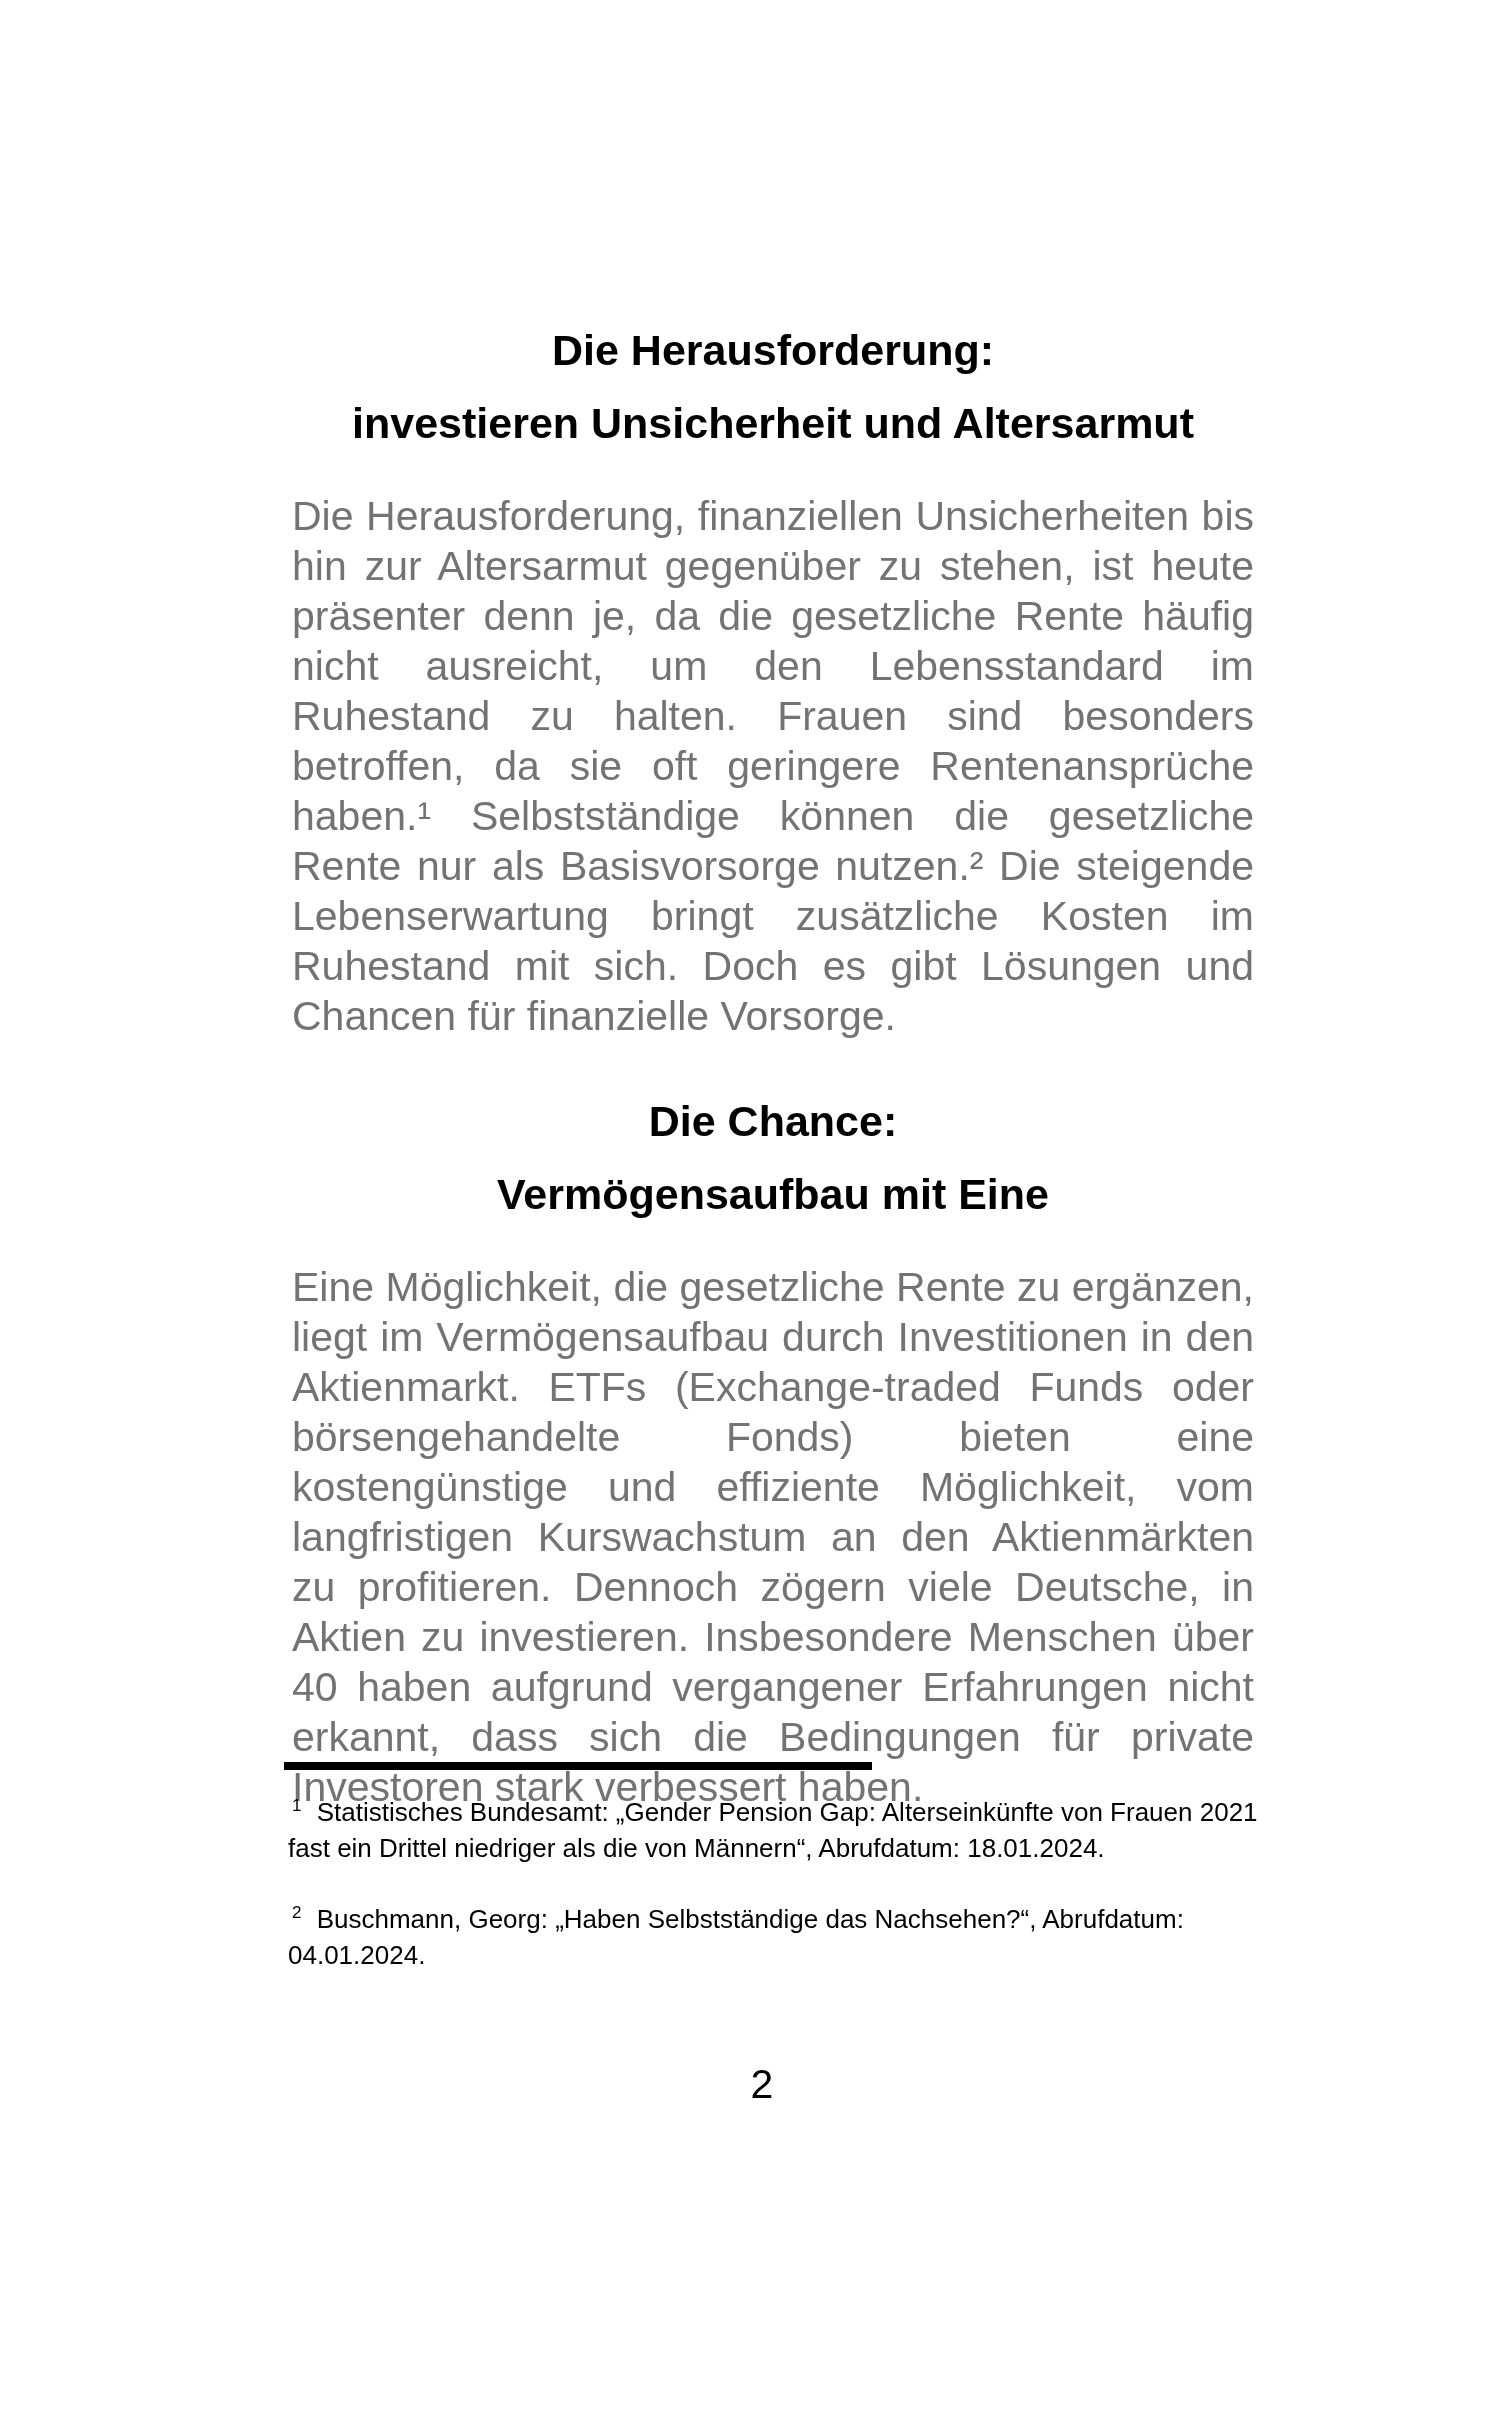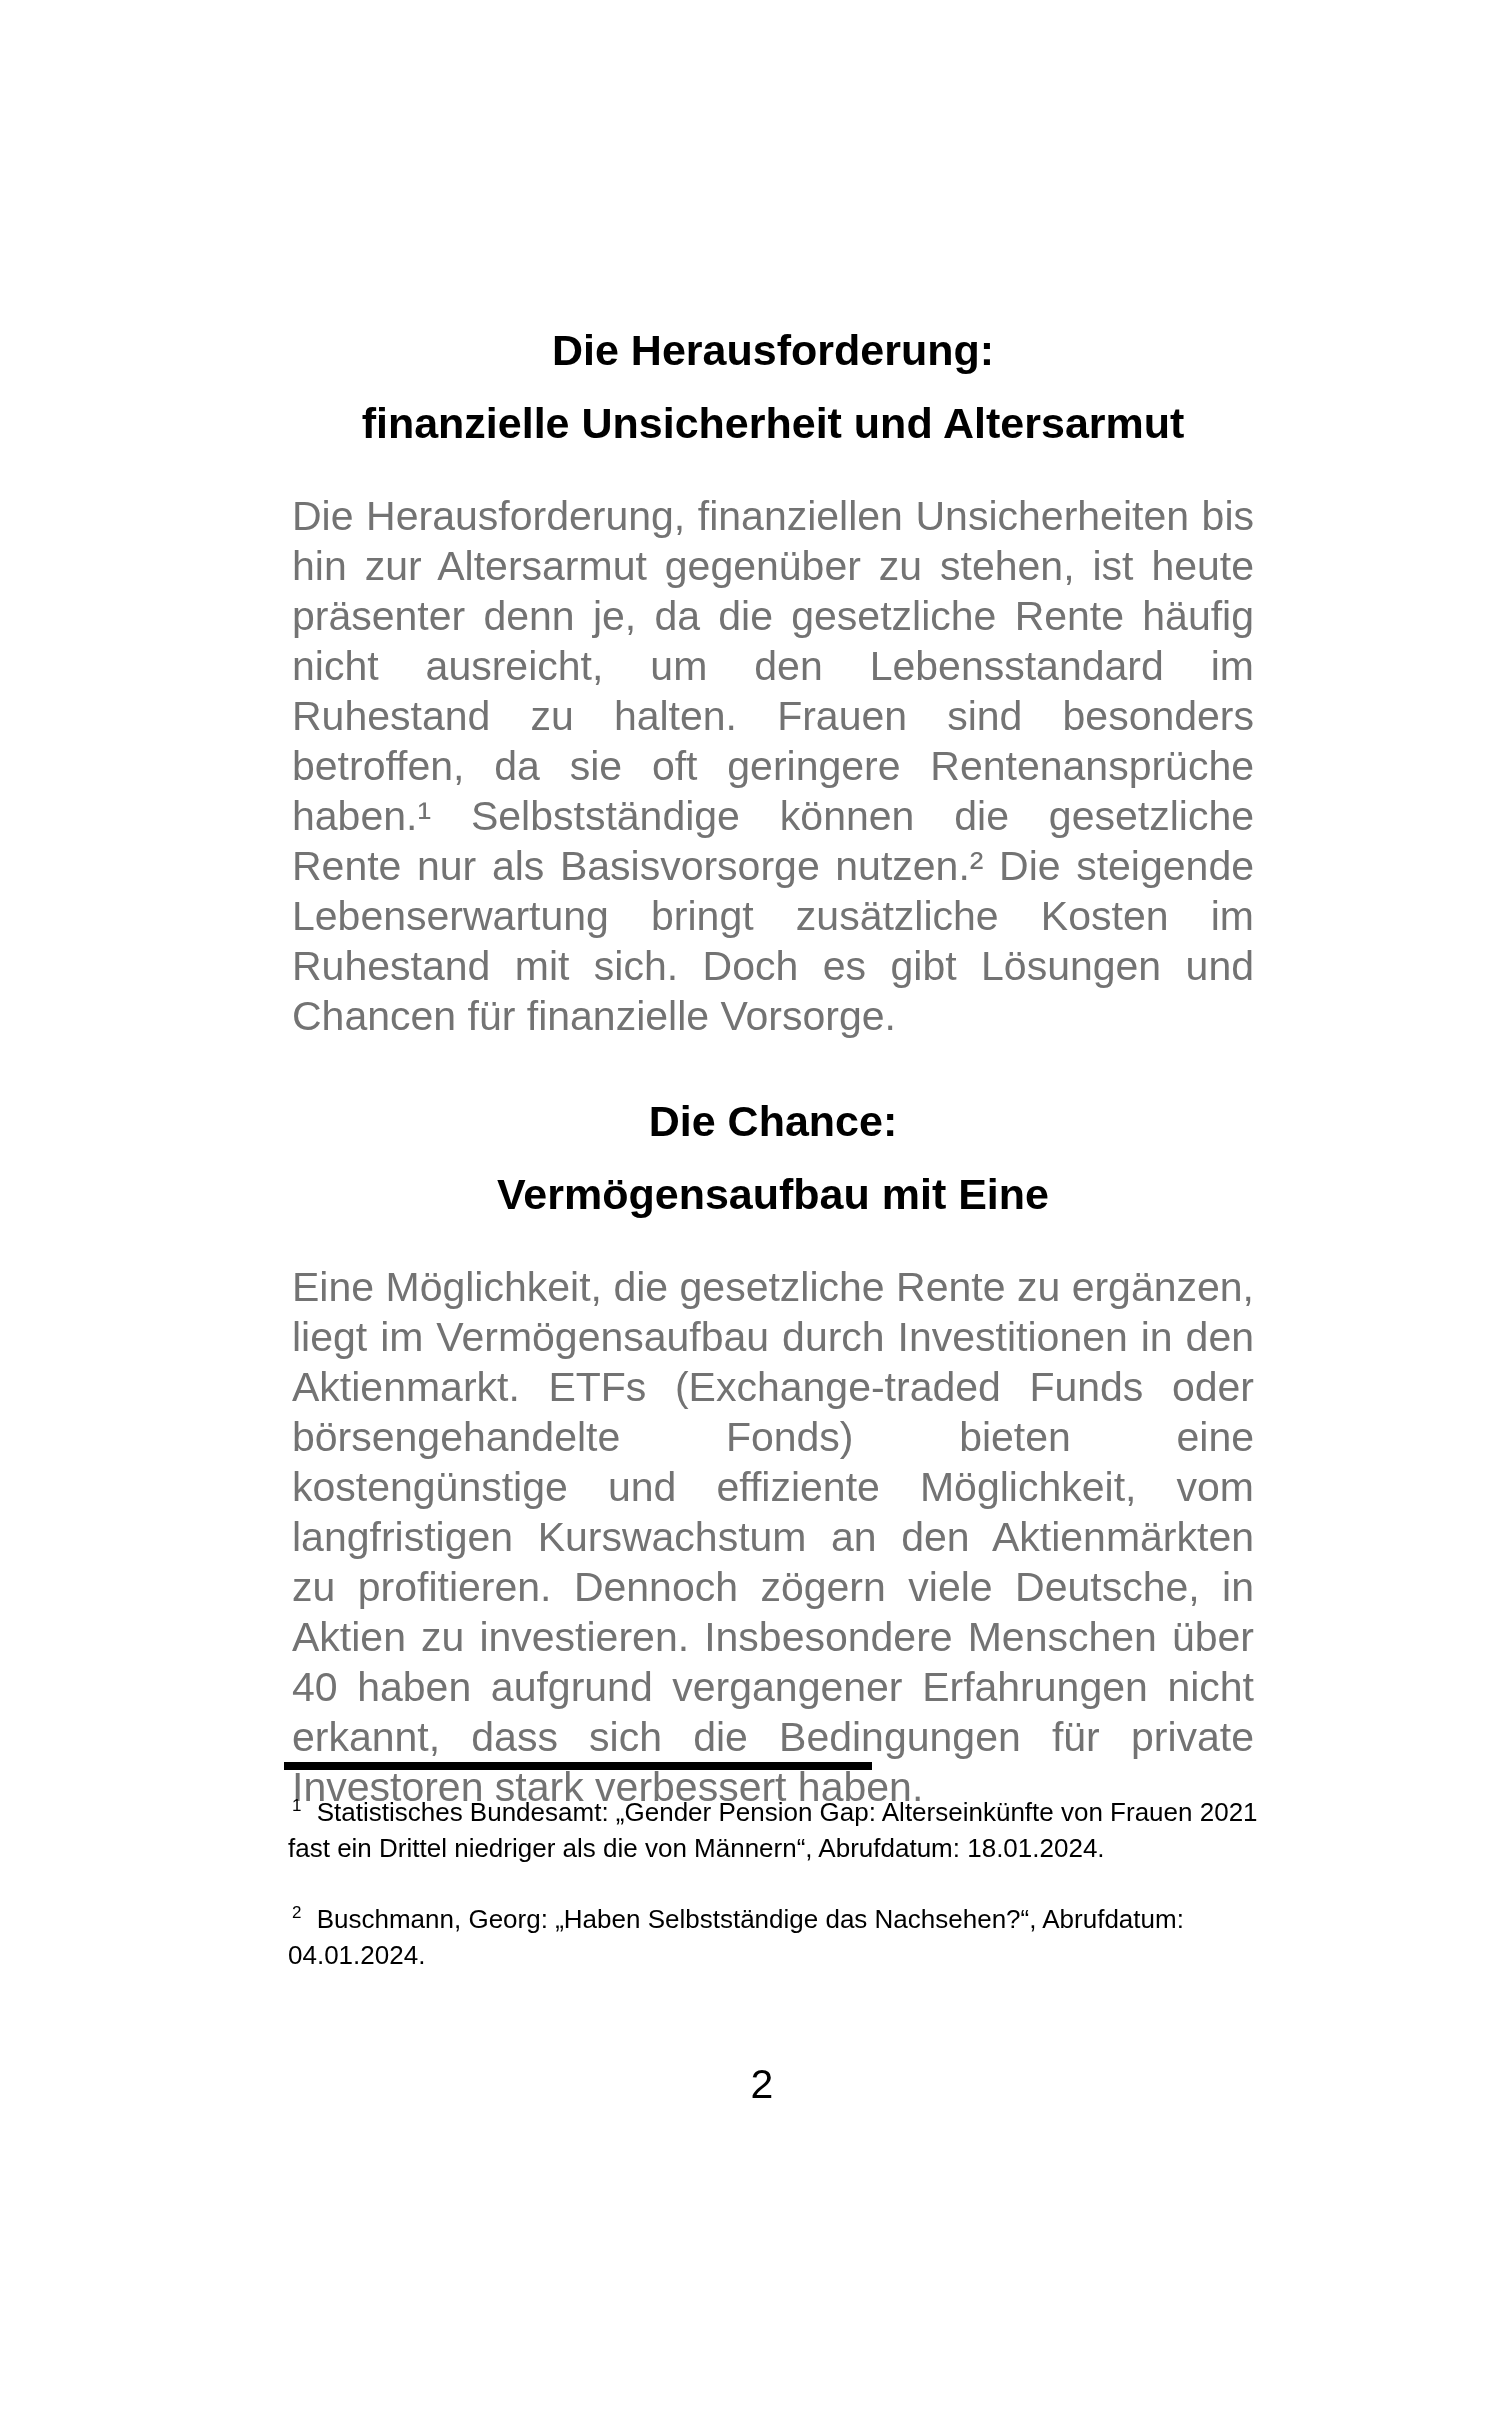--- a/index.html
+++ b/index.html
@@ -74,21 +74,21 @@
 </head>
 <body>
 
 <div class="page">
 
   <div class="content">
 
     <div class="section">
       <div class="heading">
         <div>Die Herausforderung:</div>
-        <div>finanzielle Unsicherheit und Altersarmut</div>
+        <div>investieren Unsicherheit und Altersarmut</div>
       </div>
       <p class="body-paragraph">Die Herausforderung, finanziellen Unsicherheiten bis hin zur Altersarmut gegenüber zu stehen, ist heute präsenter denn je, da die gesetzliche Rente häufig nicht ausreicht, um den Lebensstandard im Ruhestand zu halten. Frauen sind besonders betroffen, da sie oft geringere Rentenansprüche haben.¹ Selbstständige können die gesetzliche Rente nur als Basisvorsorge nutzen.² Die steigende Lebenserwartung bringt zusätzliche Kosten im Ruhestand mit sich. Doch es gibt Lösungen und Chancen für finanzielle Vorsorge.</p>
     </div>
 
     <div class="section">
       <div class="heading">
         <div>Die Chance:</div>
         <div>Vermögensaufbau mit Eine</div>
       </div>
       <p class="body-paragraph">Eine Möglichkeit, die gesetzliche Rente zu ergänzen, liegt im Vermögensaufbau durch Investitionen in den Aktienmarkt. ETFs (Exchange-traded Funds oder börsengehandelte Fonds) bieten eine kostengünstige und effiziente Möglichkeit, vom langfristigen Kurswachstum an den Aktienmärkten zu profitieren. Dennoch zögern viele Deutsche, in Aktien zu investieren. Insbesondere Menschen über 40 haben aufgrund vergangener Erfahrungen nicht erkannt, dass sich die Bedingungen für private Investoren stark verbessert haben.</p>

